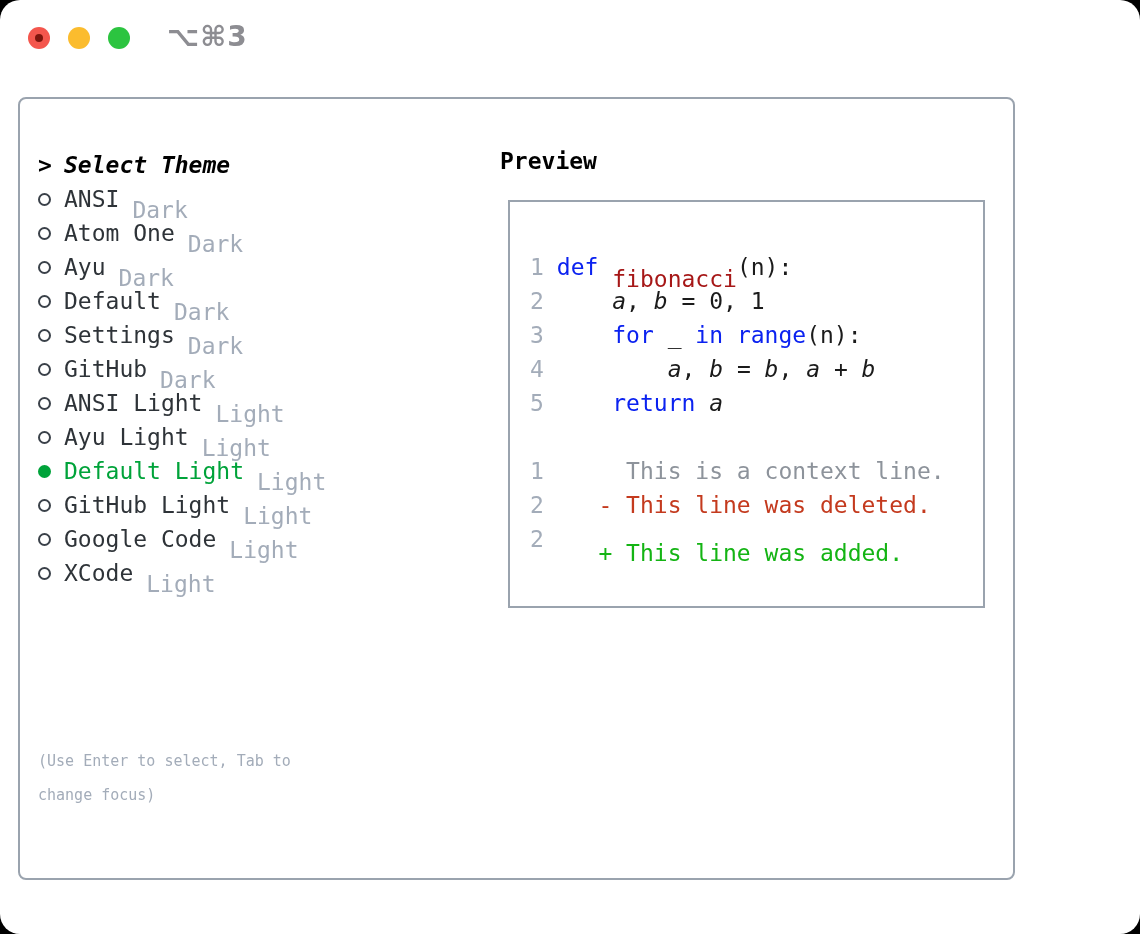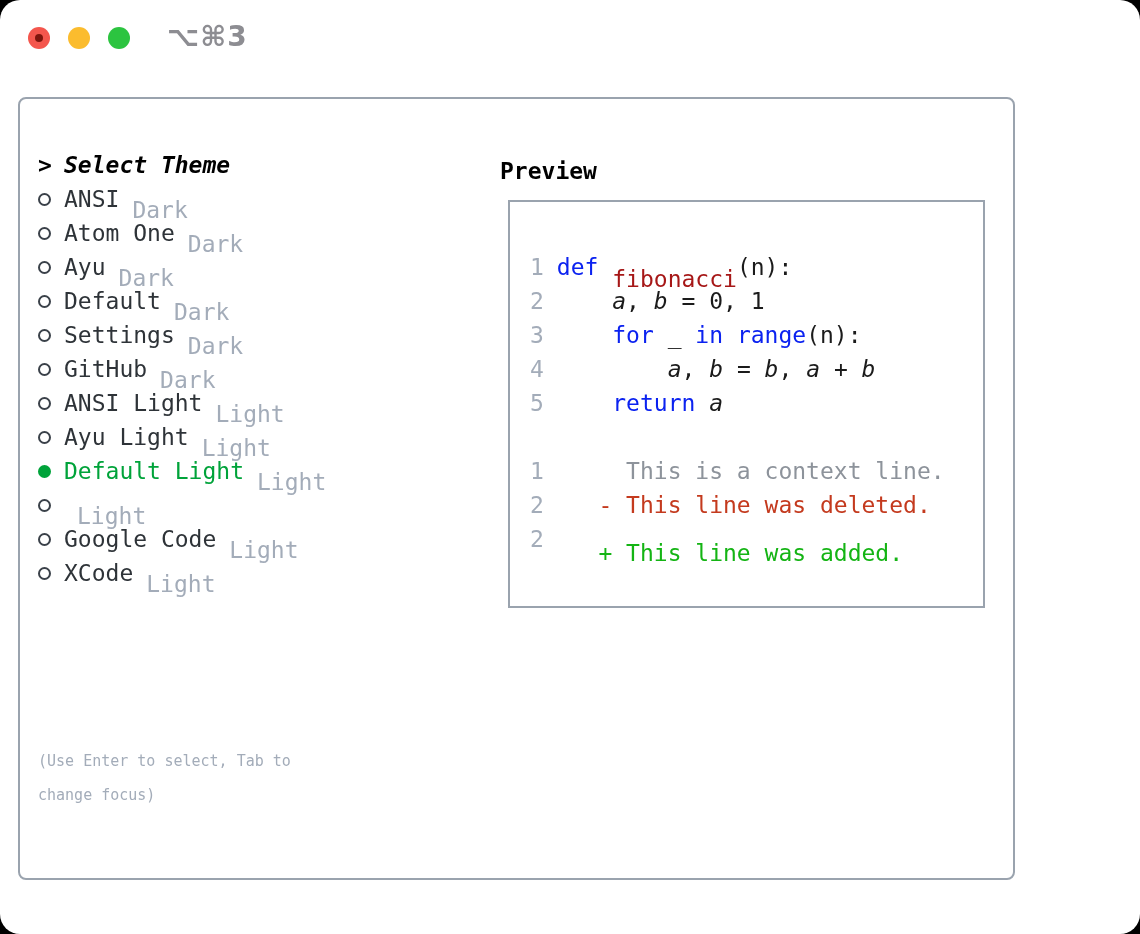--- a/index.html
+++ b/index.html
@@ -49,21 +49,21 @@
   .list-title,.section-title{font-weight:bold;color:var(--heading);font-style:italic;}
   
   .theme-list{position:absolute;left:38px;top:148px;}
   .apply-block{position:absolute;left:38px;top:624px;}
   .hint{
     position:absolute;left:38px;top:744px;width:420px;
     font-size:15px;line-height:34px;color:var(--muted);white-space:pre-wrap;
   }
   
   .preview-title{
-    position:absolute;left:500px;top:154px;height:34px;display:flex;align-items:center;
+    position:absolute;left:500px;top:144px;height:34px;display:flex;align-items:center;
     font-size:23px;font-weight:bold;color:var(--heading);
   }
   .preview-box{
     position:absolute;left:508px;top:200px;width:477px;height:408px;
     box-sizing:border-box;border:2px solid var(--border);background:#fff;
     padding:48px 0 0 20px;overflow:hidden;
   }
   .code-row{display:flex;height:34px;align-items:center;font-size:23px;white-space:pre;}
   .lnum{flex:0 0 13px;margin-right:13px;color:var(--muted);text-align:left;}
   .seg-kw{color:var(--kw);}
@@ -96,21 +96,21 @@
     <div id="theme-items">
         <div class="row"><span class="marker"><span class="dot"></span></span><span class="item-label">ANSI</span><span class="variant">Dark</span></div>
         <div class="row"><span class="marker"><span class="dot"></span></span><span class="item-label">Atom One</span><span class="variant">Dark</span></div>
         <div class="row"><span class="marker"><span class="dot"></span></span><span class="item-label">Ayu</span><span class="variant">Dark</span></div>
         <div class="row"><span class="marker"><span class="dot"></span></span><span class="item-label">Default</span><span class="variant">Dark</span></div>
         <div class="row"><span class="marker"><span class="dot"></span></span><span class="item-label">Settings</span><span class="variant">Dark</span></div>
         <div class="row"><span class="marker"><span class="dot"></span></span><span class="item-label">GitHub</span><span class="variant">Dark</span></div>
         <div class="row"><span class="marker"><span class="dot"></span></span><span class="item-label">ANSI Light</span><span class="variant">Light</span></div>
         <div class="row"><span class="marker"><span class="dot"></span></span><span class="item-label">Ayu Light</span><span class="variant">Light</span></div>
         <div class="row"><span class="marker"><span class="dot sel"></span></span><span class="item-label sel">Default Light</span><span class="variant">Light</span></div>
-        <div class="row"><span class="marker"><span class="dot"></span></span><span class="variant">Light</span></div>
+        <div class="row"><span class="marker"><span class="dot"></span></span><span class="item-label">GitHub Light</span><span class="variant">Light</span></div>
         <div class="row"><span class="marker"><span class="dot"></span></span><span class="item-label">Google Code</span><span class="variant">Light</span></div>
         <div class="row"><span class="marker"><span class="dot"></span></span><span class="item-label">XCode</span><span class="variant">Light</span></div>
       </div>
   </div>
 
 
   <div class="hint">(Use Enter to select, Tab to
 change focus)</div>
 
   <div class="preview-title">Preview</div>

